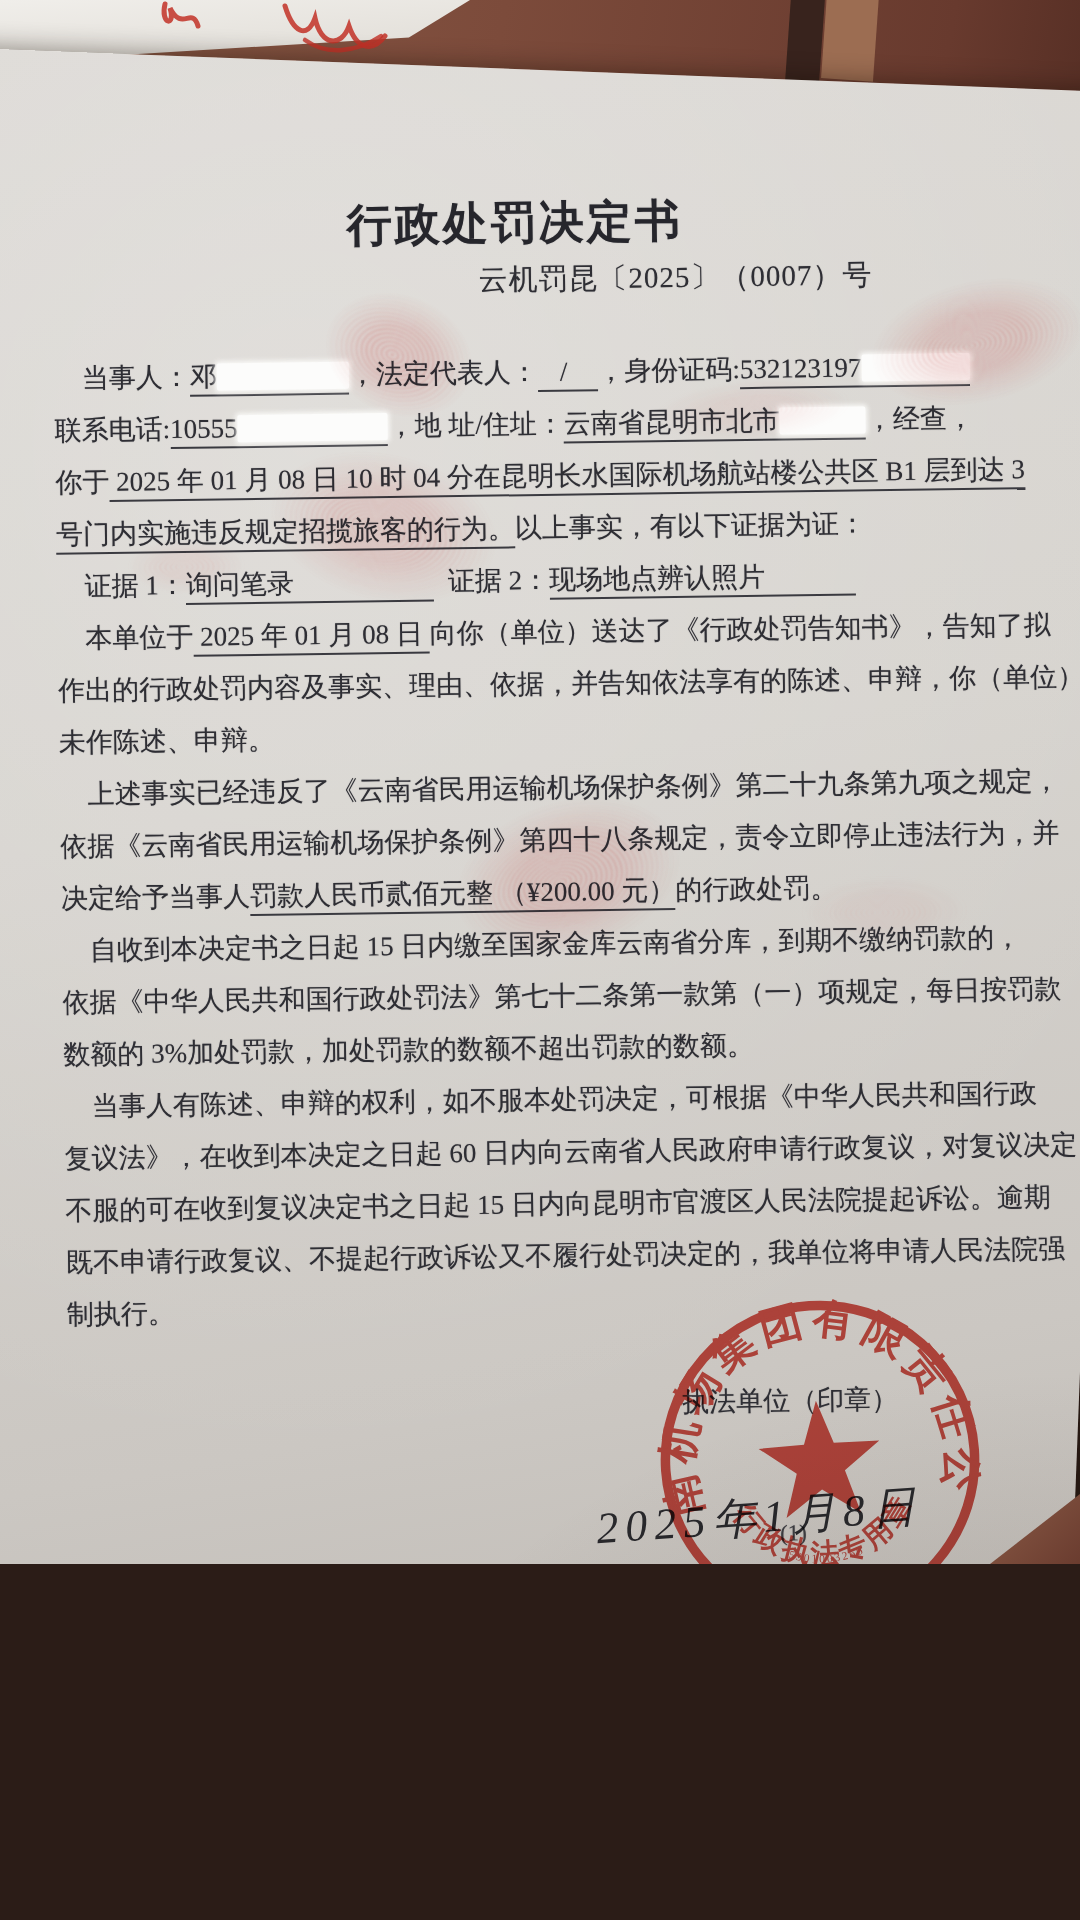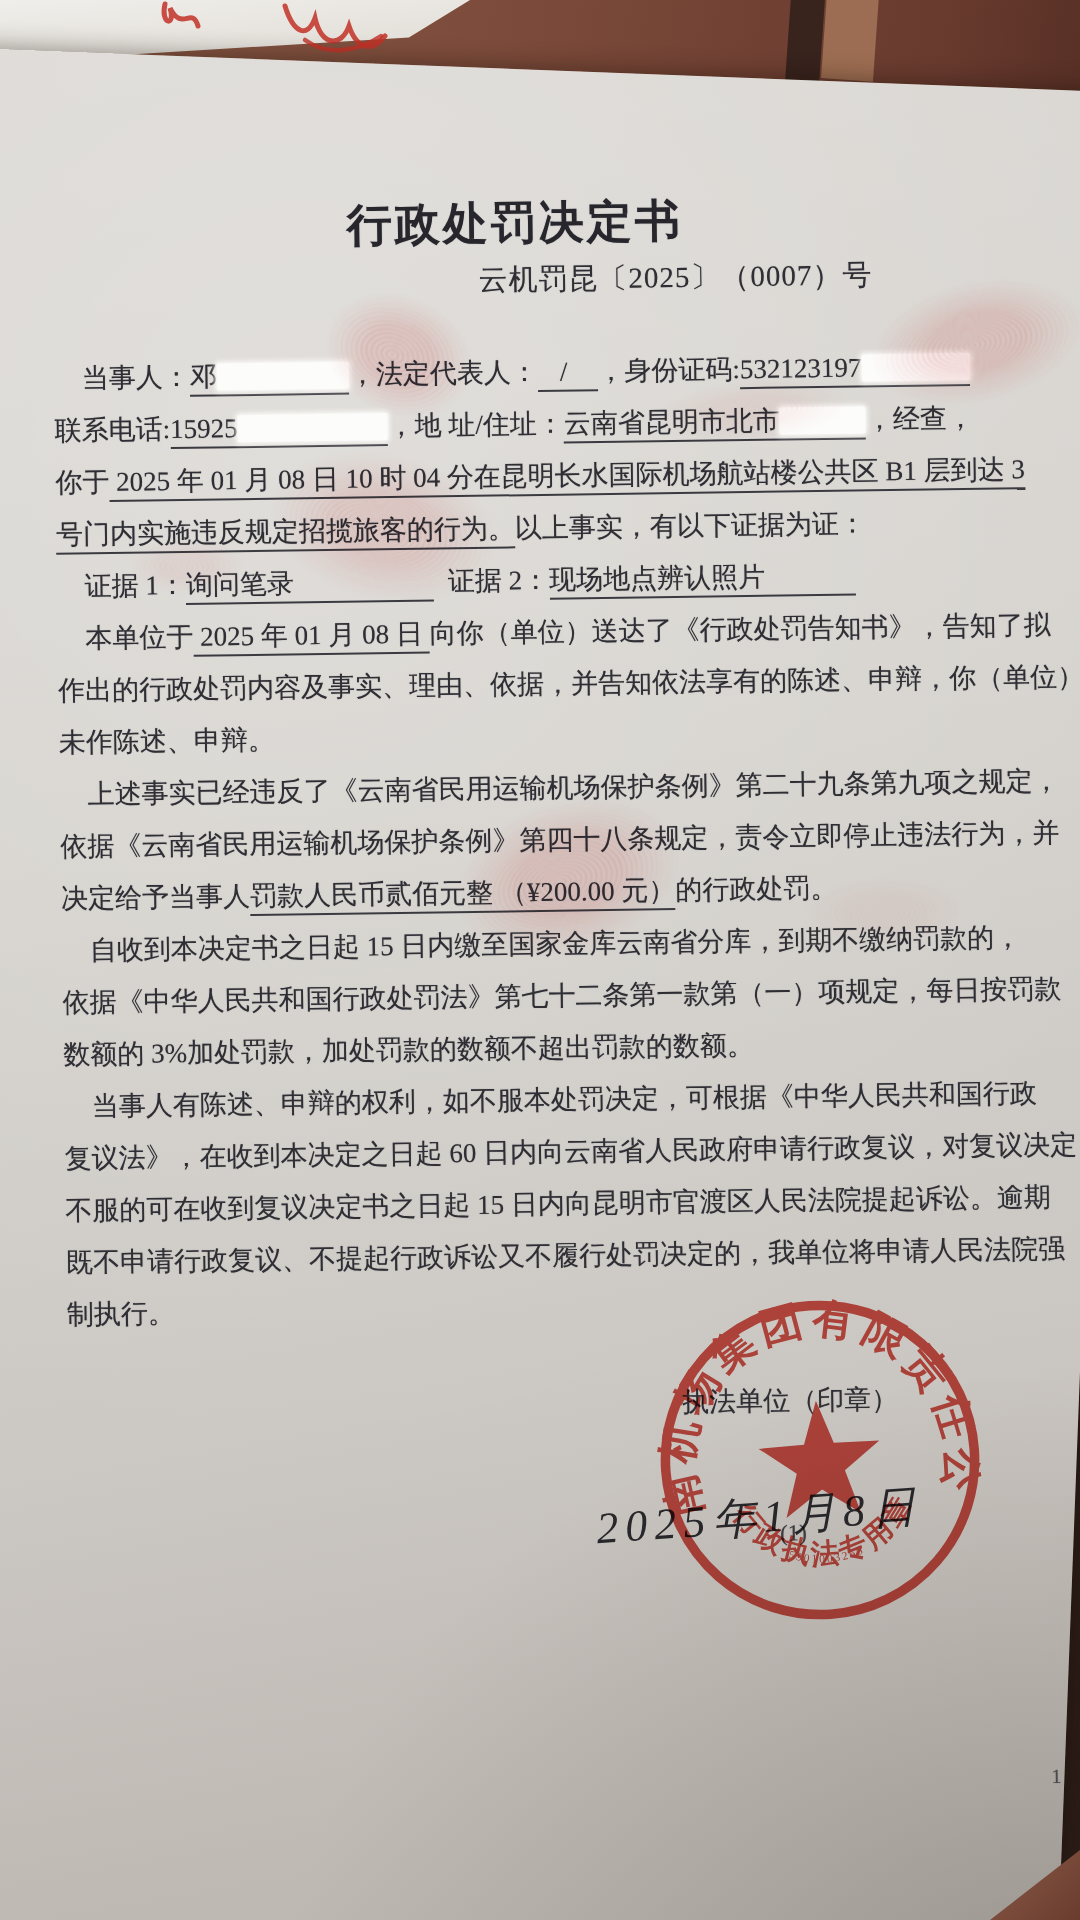--- a/index.html
+++ b/index.html
@@ -1,17 +1,17 @@
 <!DOCTYPE html>
 <html><head>
 <meta charset="utf-8">
 <style>
   html,body{margin:0;padding:0;width:1080px;height:1920px;overflow:hidden;
     font-family:"Liberation Serif","DejaVu Serif",serif;background:#2b1c17;}
-  .stage{position:relative;width:1080px;height:1920px;overflow:hidden;}
+  .stage{position:relative;width:1080px;height:1564px;overflow:hidden;}
 
   
   .desk{position:absolute;left:0;top:0;width:1080px;height:260px;
     background:linear-gradient(100deg,#8a5a46 0%,#7c4b3b 45%,#683a2e 85%,#552e24 100%);}
   .desk-corner-br{position:absolute;right:0;bottom:0;width:90px;height:70px;
     background:linear-gradient(135deg,#8a5a46,#6a3c2f);clip-path:polygon(100% 0,100% 100%,0 100%);}
   .scrap{position:absolute;left:0;top:0;width:470px;height:78px;
     background:linear-gradient(175deg,#f0eeea,#ddd9d2);
     clip-path:polygon(0 0,100% 0,87% 48%,0 80%);}
   .sliver{position:absolute;left:788px;top:-6px;width:34px;height:92px;background:#38231d;transform:rotate(4deg);}
@@ -88,21 +88,21 @@
   <div class="content">
 
     <div class="title">行政处罚决定书</div>
     <div class="docno">云机罚昆〔2025〕（0007）号</div>
 
     <div class="line ind" style="top:352px">
       <span>当事人：</span><span class="u"><span>邓</span><span class="redact" style="width:132px"></span></span><span>，法定代表人：</span><span class="u sp30" style="padding-left:22px">/</span><span>，身份证码:</span><span class="u"><span>532123197</span><span class="redact" style="width:108px"></span></span>
     </div>
 
     <div class="line" style="top:404px">
-      <span>联系电话:</span><span class="u"><span>15925</span><span class="redact" style="width:150px"></span></span><span>，地 址/住址：</span><span class="u"><span>云南省昆明市北市</span><span class="redact" style="width:86px"></span></span><span>，经查，</span>
+      <span>联系电话:</span><span class="u"><span>10555</span><span class="redact" style="width:150px"></span></span><span>，地 址/住址：</span><span class="u"><span>云南省昆明市北市</span><span class="redact" style="width:86px"></span></span><span>，经查，</span>
     </div>
 
     <div class="line" style="top:456px">
       <span>你于</span><span class="u"> 2025 年 01 月 08 日 10 时 04 分在昆明长水国际机场航站楼公共区 B1 层到达 3</span>
     </div>
     <div class="line" style="top:508px">
       <span class="u">号门内实施违反规定招揽旅客的行为。</span><span>以上事实，有以下证据为证：</span>
     </div>
 
     <div class="line ind" style="top:560px">

